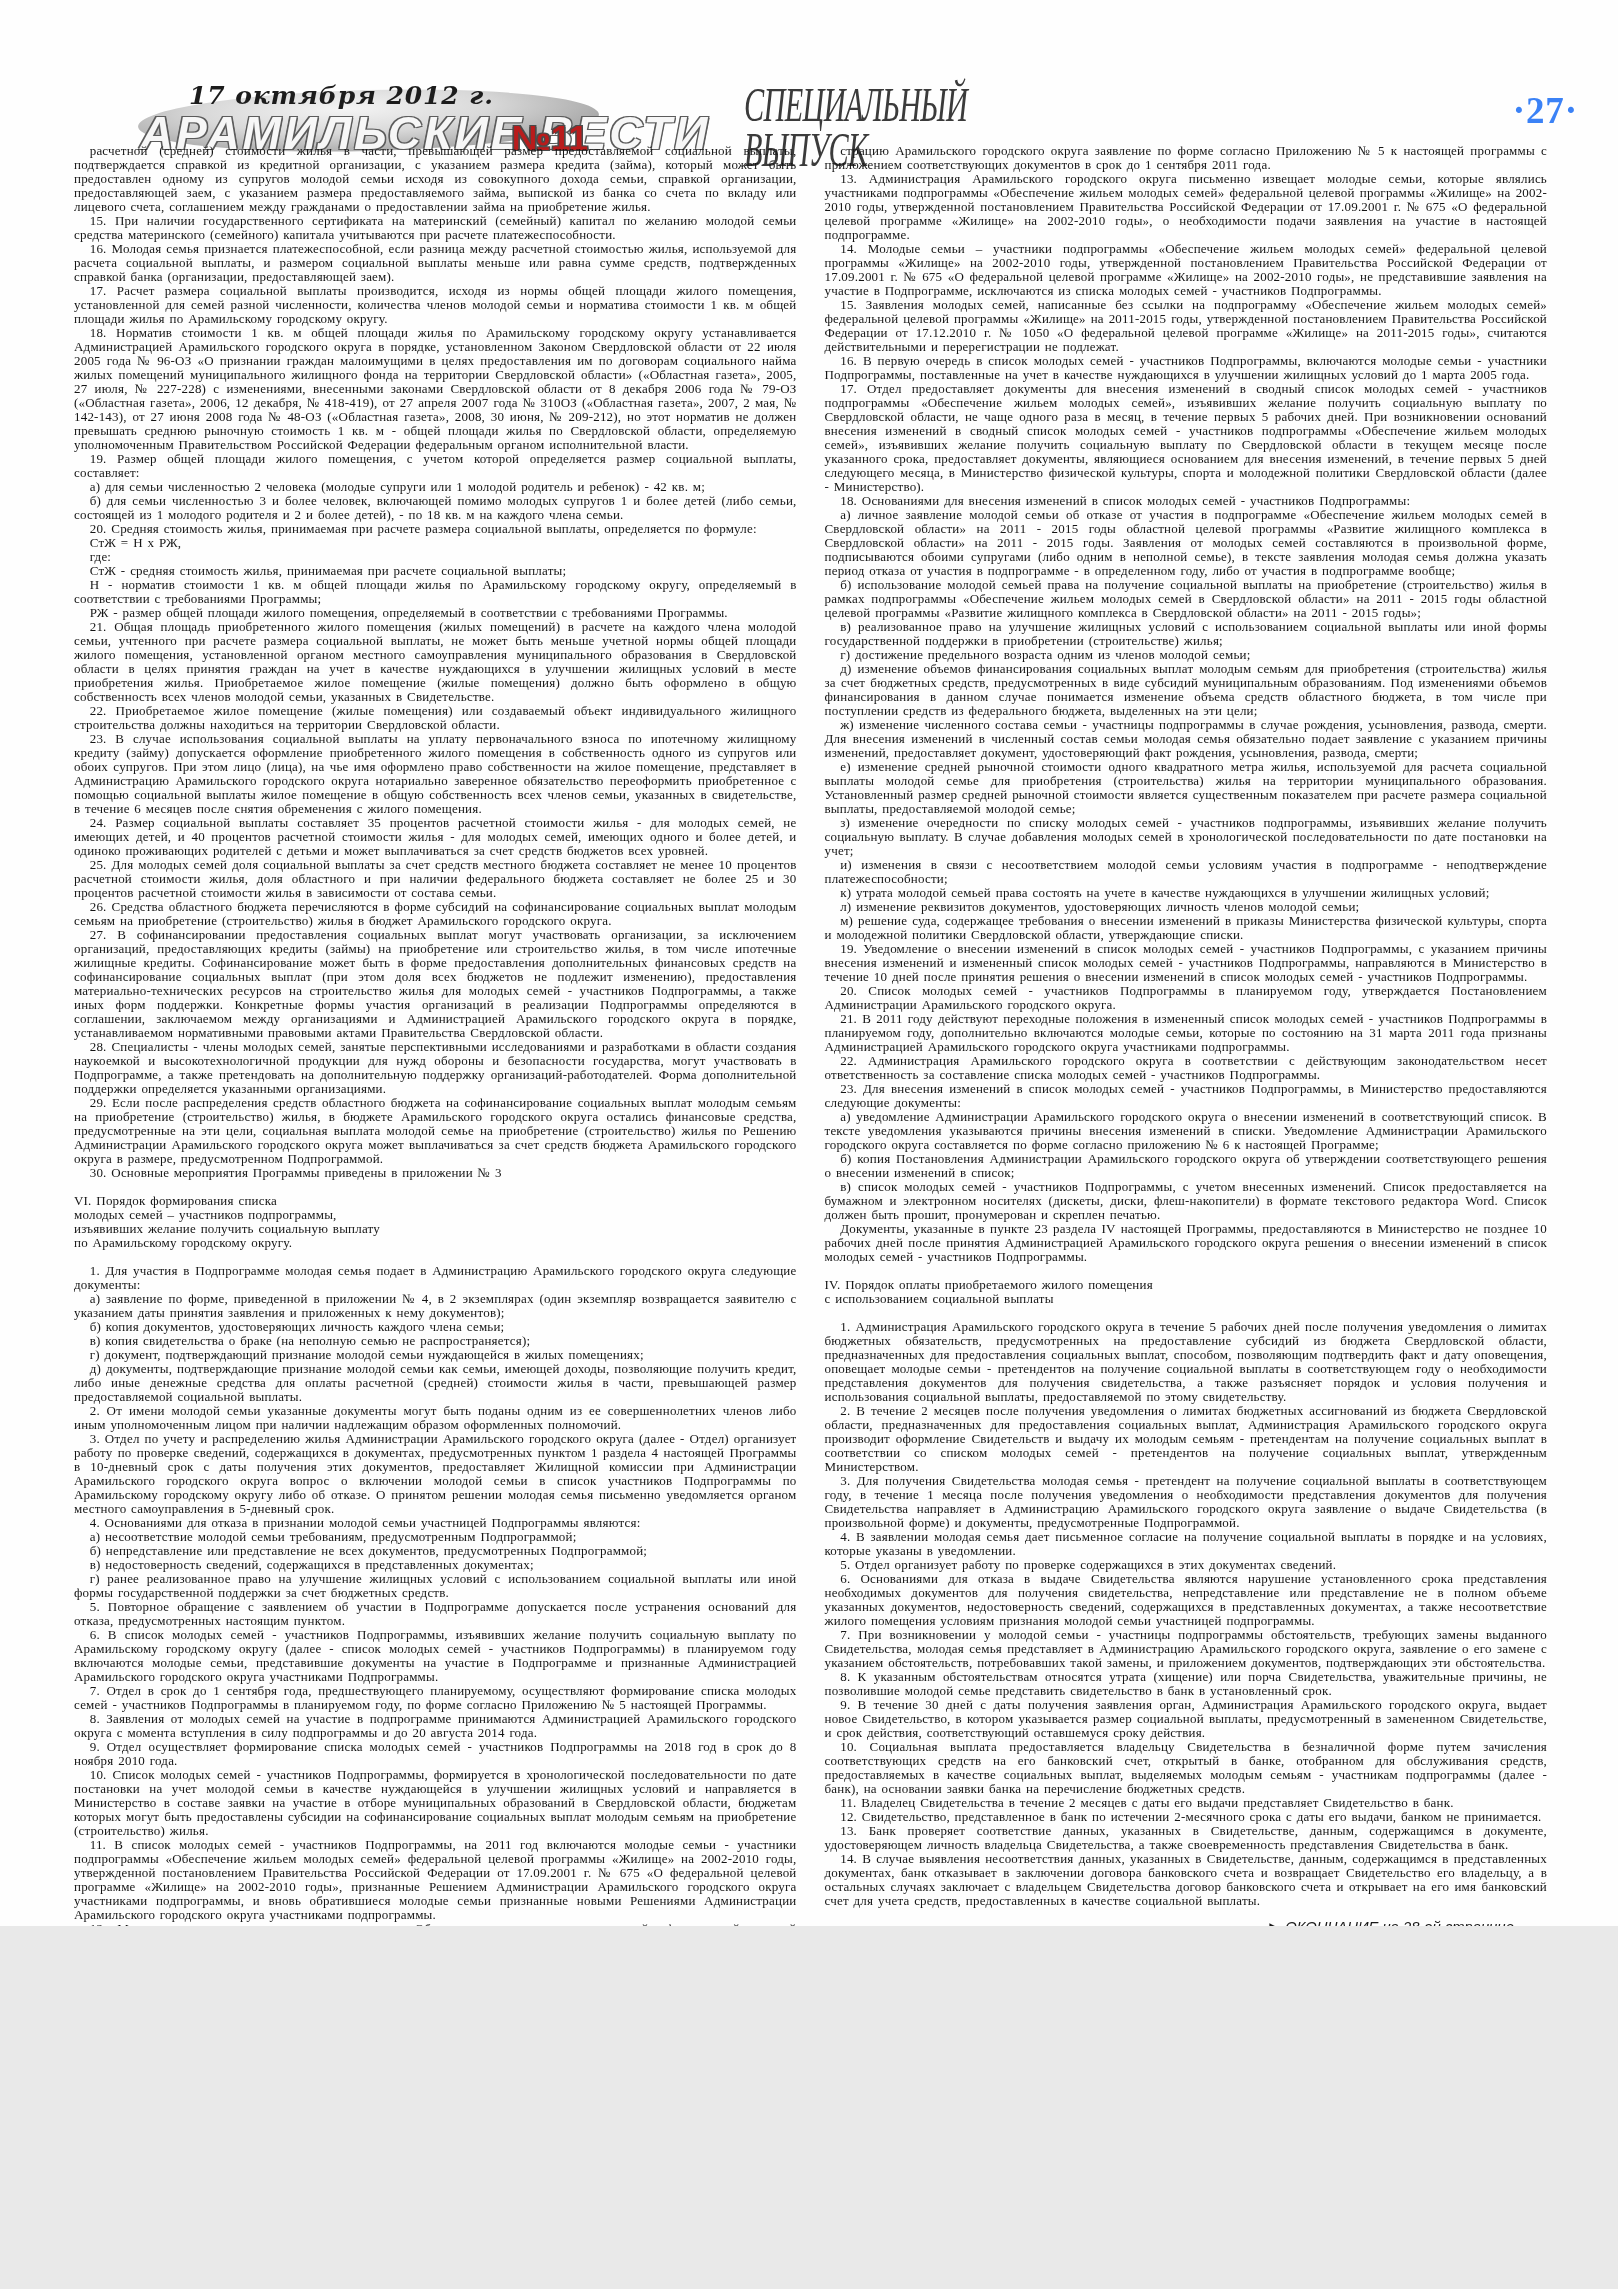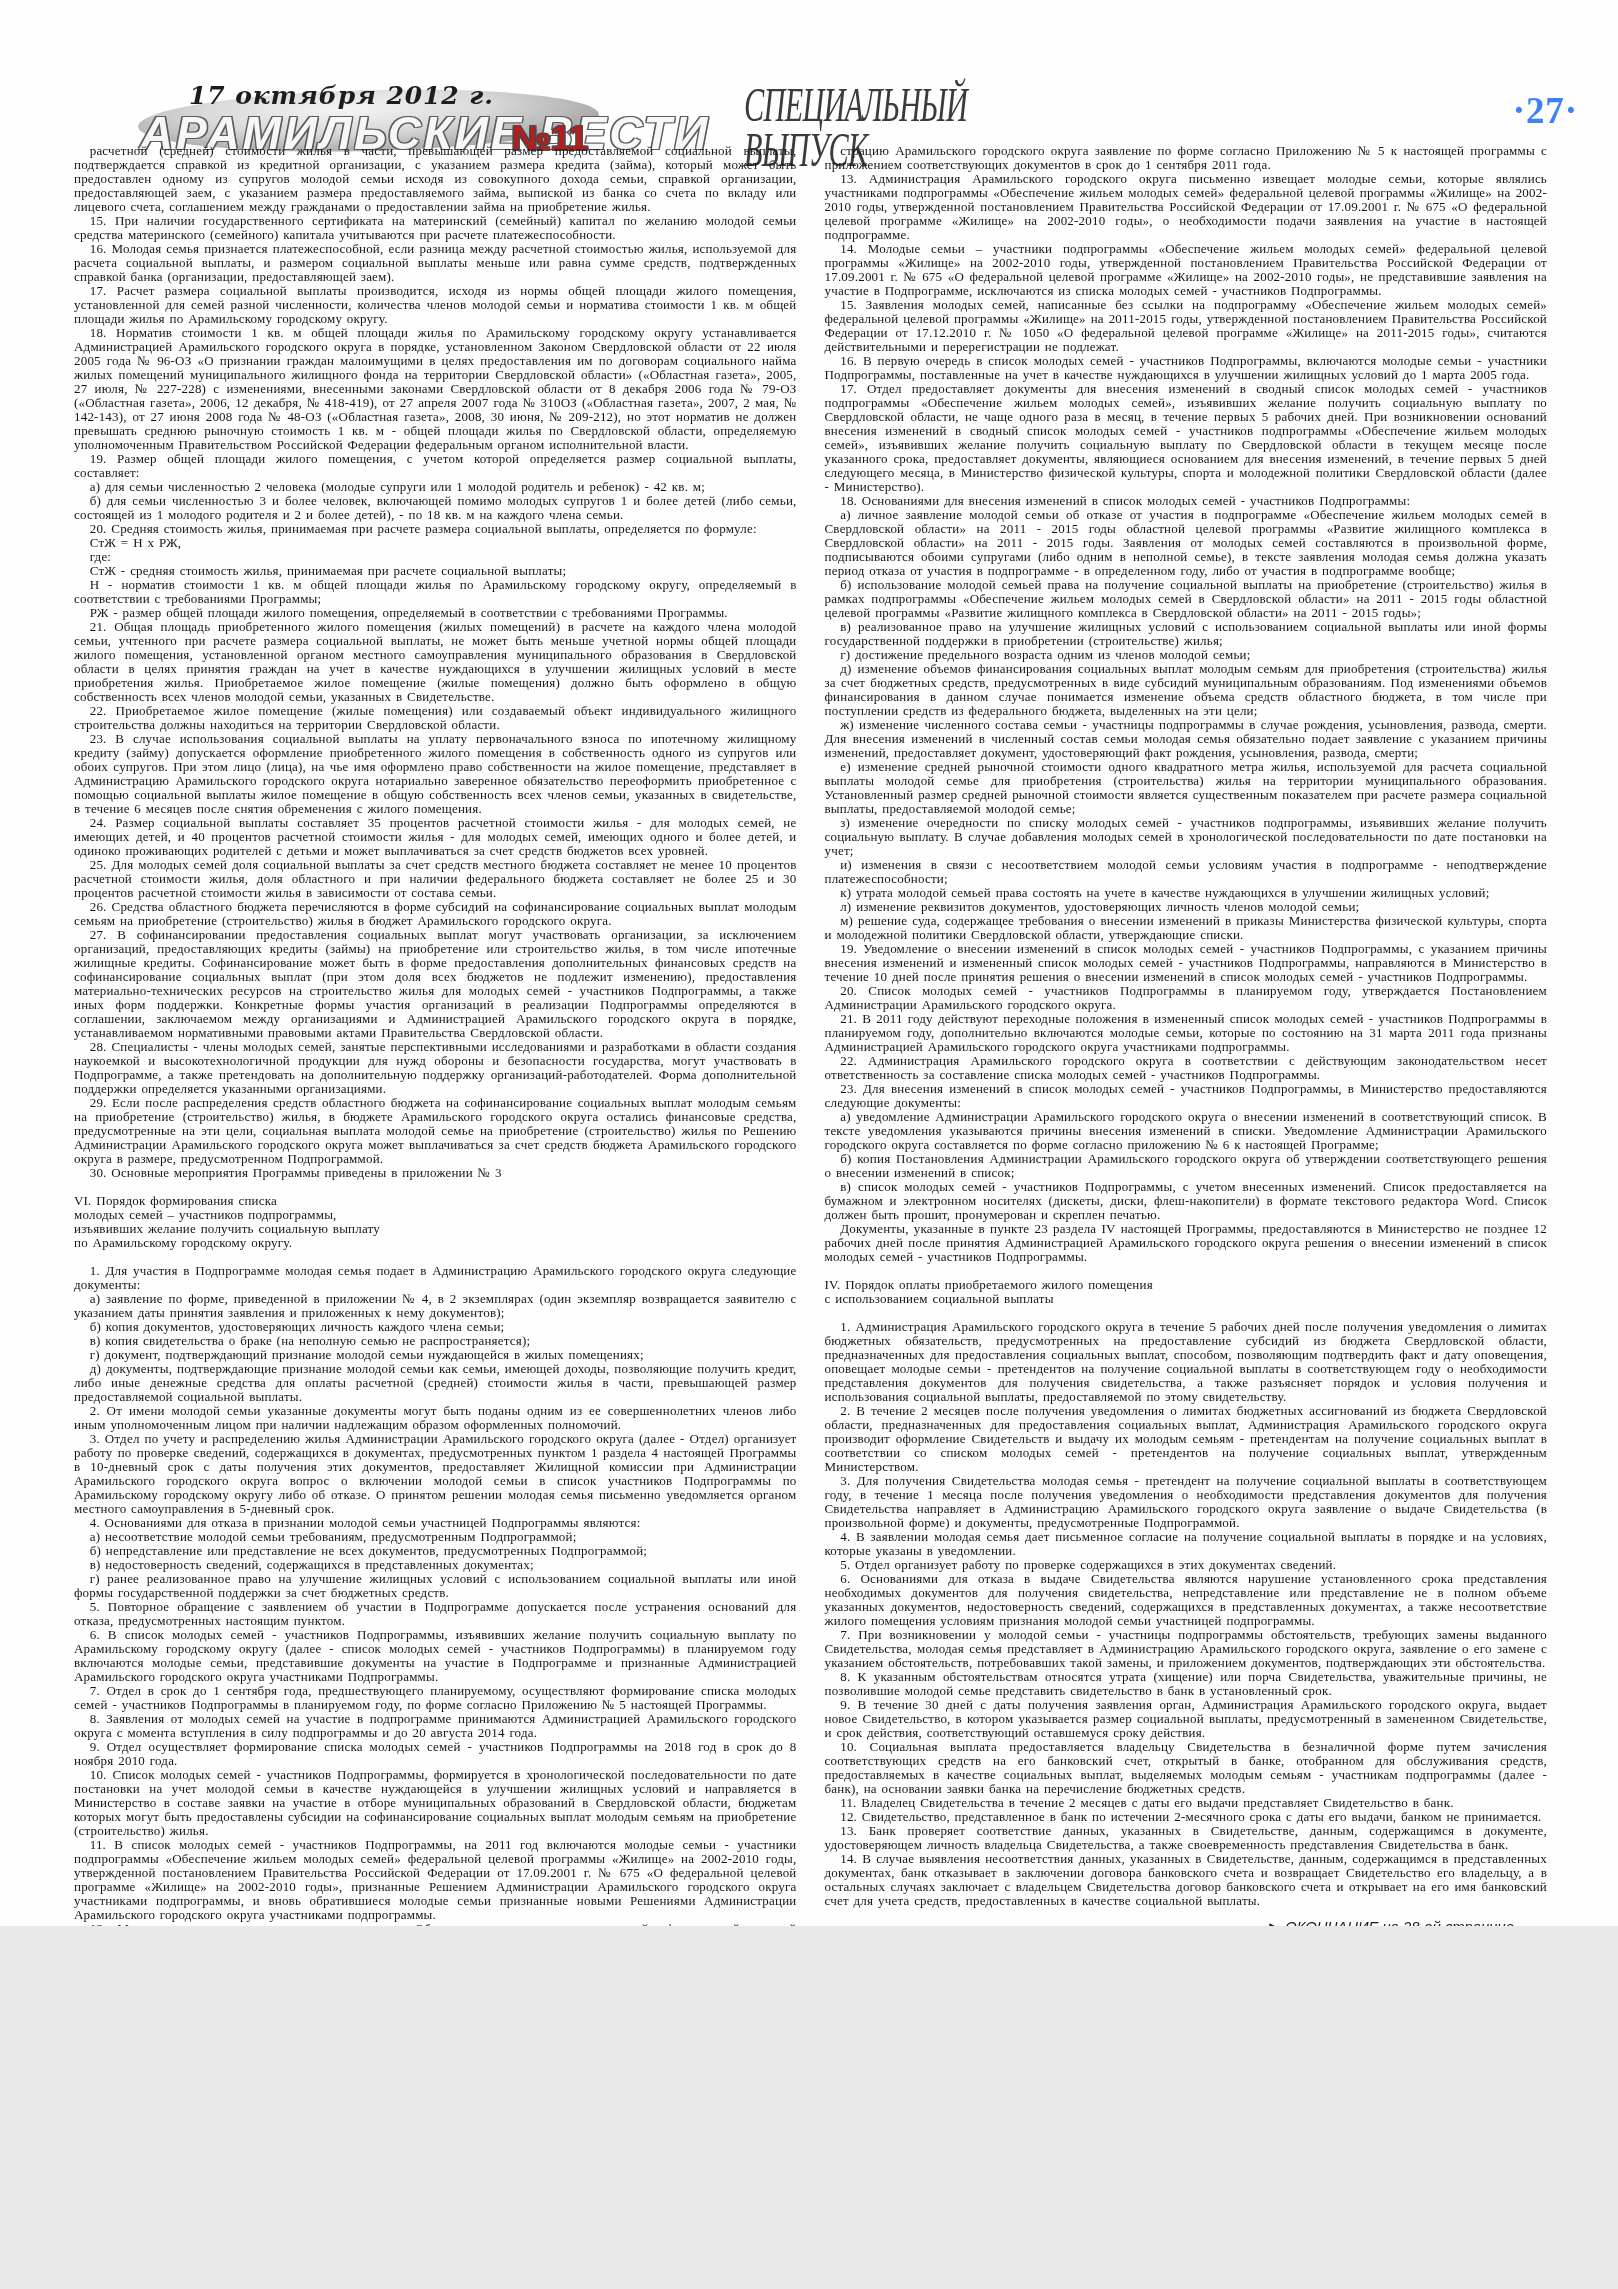--- a/index.html
+++ b/index.html
@@ -174,21 +174,21 @@
         <p class="para">л) изменение реквизитов документов, удостоверяющих личность членов молодой семьи;</p>
         <p class="para">м) решение суда, содержащее требования о внесении изменений в приказы Министерства физической культуры, спорта и молодежной политики Свердловской области, утверждающие списки.</p>
         <p class="para">19. Уведомление о внесении изменений в список молодых семей - участников Подпрограммы, с указанием причины внесения изменений и измененный список молодых семей - участников Подпрограммы, направляются в Министерство в течение 10 дней после принятия решения о внесении изменений в список молодых семей - участников Подпрограммы.</p>
         <p class="para">20. Список молодых семей - участников Подпрограммы в планируемом году, утверждается Постановлением Администрации Арамильского городского округа.</p>
         <p class="para">21. В 2011 году действуют переходные положения в измененный список молодых семей - участников Подпрограммы в планируемом году, дополнительно включаются молодые семьи, которые по состоянию на 31 марта 2011 года признаны Администрацией Арамильского городского округа участниками подпрограммы.</p>
         <p class="para">22. Администрация Арамильского городского округа в соответствии с действующим законодательством несет ответственность за составление списка молодых семей - участников Подпрограммы.</p>
         <p class="para">23. Для внесения изменений в список молодых семей - участников Подпрограммы, в Министерство предоставляются следующие документы:</p>
         <p class="para">а) уведомление Администрации Арамильского городского округа о внесении изменений в соответствующий список. В тексте уведомления указываются причины внесения изменений в списки. Уведомление Администрации Арамильского городского округа составляется по форме согласно приложению № 6 к настоящей Программе;</p>
         <p class="para">б) копия Постановления Администрации Арамильского городского округа об утверждении соответствующего решения о внесении изменений в список;</p>
         <p class="para">в) список молодых семей - участников Подпрограммы, с учетом внесенных изменений. Список предоставляется на бумажном и электронном носителях (дискеты, диски, флеш-накопители) в формате текстового редактора Word. Список должен быть прошит, пронумерован и скреплен печатью.</p>
-        <p class="para">Документы, указанные в пункте 23 раздела IV настоящей Программы, предоставляются в Министерство не позднее 12 рабочих дней после принятия Администрацией Арамильского городского округа решения о внесении изменений в список молодых семей - участников Подпрограммы.</p>
+        <p class="para">Документы, указанные в пункте 23 раздела IV настоящей Программы, предоставляются в Министерство не позднее 10 рабочих дней после принятия Администрацией Арамильского городского округа решения о внесении изменений в список молодых семей - участников Подпрограммы.</p>
         <div class="heading">IV. Порядок оплаты приобретаемого жилого помещения
 с использованием социальной выплаты</div>
         <p class="para">1. Администрация Арамильского городского округа в течение 5 рабочих дней после получения уведомления о лимитах бюджетных обязательств, предусмотренных на предоставление субсидий из бюджета Свердловской области, предназначенных для предоставления социальных выплат, способом, позволяющим подтвердить факт и дату оповещения, оповещает молодые семьи - претендентов на получение социальной выплаты в соответствующем году о необходимости представления документов для получения свидетельства, а также разъясняет порядок и условия получения и использования социальной выплаты, предоставляемой по этому свидетельству.</p>
         <p class="para">2. В течение 2 месяцев после получения уведомления о лимитах бюджетных ассигнований из бюджета Свердловской области, предназначенных для предоставления социальных выплат, Администрация Арамильского городского округа производит оформление Свидетельств и выдачу их молодым семьям - претендентам на получение социальных выплат в соответствии со списком молодых семей - претендентов на получение социальных выплат, утвержденным Министерством.</p>
         <p class="para">3. Для получения Свидетельства молодая семья - претендент на получение социальной выплаты в соответствующем году, в течение 1 месяца после получения уведомления о необходимости представления документов для получения Свидетельства направляет в Администрацию Арамильского городского округа заявление о выдаче Свидетельства (в произвольной форме) и документы, предусмотренные Подпрограммой.</p>
         <p class="para">4. В заявлении молодая семья дает письменное согласие на получение социальной выплаты в порядке и на условиях, которые указаны в уведомлении.</p>
         <p class="para">5. Отдел организует работу по проверке содержащихся в этих документах сведений.</p>
         <p class="para">6. Основаниями для отказа в выдаче Свидетельства являются нарушение установленного срока представления необходимых документов для получения свидетельства, непредставление или представление не в полном объеме указанных документов, недостоверность сведений, содержащихся в представленных документах, а также несоответствие жилого помещения условиям признания молодой семьи участницей подпрограммы.</p>
         <p class="para">7. При возникновении у молодой семьи - участницы подпрограммы обстоятельств, требующих замены выданного Свидетельства, молодая семья представляет в Администрацию Арамильского городского округа, заявление о его замене с указанием обстоятельств, потребовавших такой замены, и приложением документов, подтверждающих эти обстоятельства.</p>
         <p class="para">8. К указанным обстоятельствам относятся утрата (хищение) или порча Свидетельства, уважительные причины, не позволившие молодой семье представить свидетельство в банк в установленный срок.</p>

